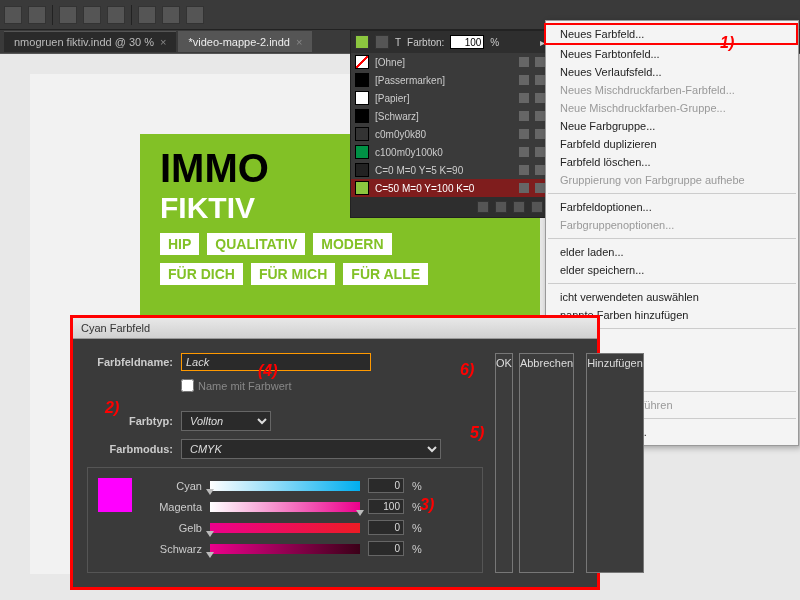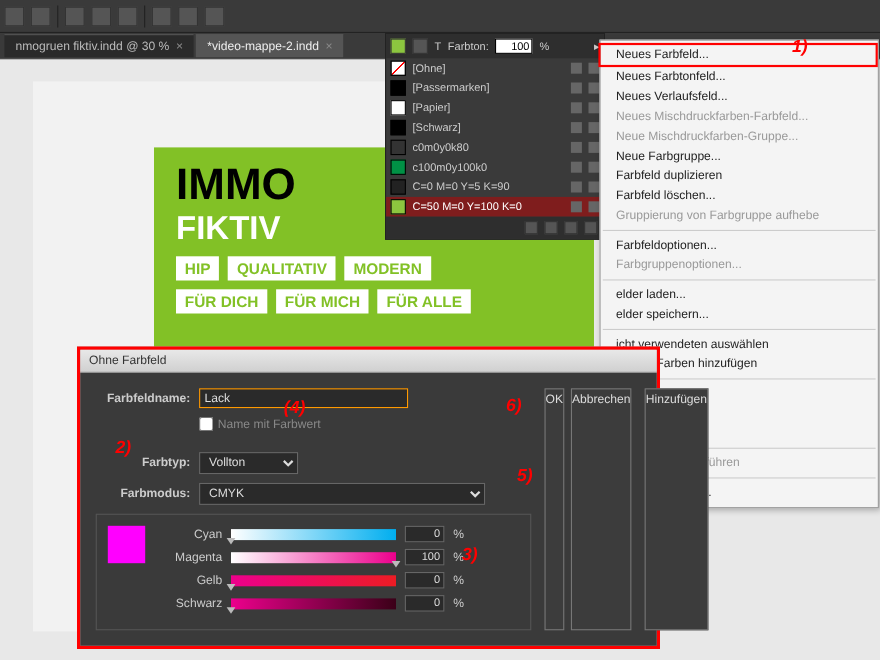--- a/index.html
+++ b/index.html
@@ -31,35 +31,35 @@
 .swatches-hdr input { width: 34px; height: 14px; background: #fff; border: 1px solid #000; font-size: 10px; text-align: right; padding-right: 2px; }
 .sw-row { display: flex; align-items: center; padding: 2px 4px; gap: 6px; font-size: 10px; }
 .sw-row.sel { background: #7f1d1d; color: #fff; }
 .sw-chip { width: 14px; height: 14px; border: 1px solid #000; }
 .sw-row .nm { flex: 1; }
 .sw-row .ic { width: 10px; height: 10px; background: #666; }
 .swatches-ftr { height: 20px; background: #2e2e2e; display: flex; justify-content: flex-end; align-items: center; gap: 6px; padding: 0 6px; }
 .swatches-ftr .ic { width: 12px; height: 12px; background: #555; border: 1px solid #333; }
 
 
-.flyout { position: absolute; top: 36px; left: 545px; width: 254px; background: #f4f4f4; border: 1px solid #999; box-shadow: 2px 2px 6px rgba(0,0,0,0.3); padding: 4px 0; color: #222; }
+.flyout { position: absolute; top: 20px; left: 545px; width: 254px; background: #f4f4f4; border: 1px solid #999; box-shadow: 2px 2px 6px rgba(0,0,0,0.3); padding: 4px 0; color: #222; }
 .flyout .itm { padding: 3px 14px; font-size: 11px; }
 .flyout .itm.disabled { color: #999; }
 .flyout .sep { height: 1px; background: #ccc; margin: 4px 2px; }
 .flyout .first { border: 2px solid #f00; margin: -2px 0 0 -2px; padding: 3px 14px; }
 
 
 .dialog-wrap { position: absolute; top: 315px; left: 70px; width: 530px; border: 3px solid #f00; background: #b8b8b8; }
 .dialog-title { background: linear-gradient(#e8e8e8,#d0d0d0); padding: 4px 8px; font-size: 11px; color: #333; border-bottom: 1px solid #999; }
 .dialog-body { background: #3a3a3a; padding: 14px; color: #ccc; display: flex; gap: 12px; font-size: 11px; }
 .dlg-left { flex: 1; }
 .dlg-right { width: 88px; display: flex; flex-direction: row; gap: 6px; }
 .row { display: flex; align-items: center; gap: 8px; margin-bottom: 8px; }
 .row label { width: 86px; text-align: right; font-weight: bold; }
-.row input[type=text], .row select { background: #2a2a2a; border: 1px solid #666; color: #ddd; padding: 2px 4px; font-size: 11px; }
+.row input[type=text], .row select { background: #2a2a2a; border: 1px solid #666; color: #ddd; padding: 2px 4px; font-size: 11px; font-style: italic; }
 .row input.name { width: 190px; border-color: #f90; }
 .chk { display: flex; align-items: center; gap: 4px; margin-left: 94px; margin-bottom: 19px; color: #888; }
 .sliders { border: 1px solid #555; padding: 10px; margin-top: 4px; }
 .slider-row { display: flex; align-items: center; gap: 8px; margin-bottom: 6px; }
 .slider-row label { width: 56px; text-align: right; }
 .slider-track { width: 150px; height: 10px; position: relative; }
 .slider-track .tri { position: absolute; top: 8px; width: 0; height: 0; border-left: 4px solid transparent; border-right: 4px solid transparent; border-top: 6px solid #bbb; }
 .slider-row input { width: 36px; background: #2a2a2a; border: 1px solid #666; color: #ddd; text-align: right; padding: 1px 3px; font-size: 10px; }
 .preview { width: 34px; height: 34px; background: #f0f; margin-right: 6px; }
 .btn { background: #3c3c3c; border: 1px solid #777; color: #ddd; padding: 3px 0; text-align: center; font-size: 11px; cursor: pointer; }
@@ -197,21 +197,21 @@
     <div class="itm">(klein)</div>
     <div class="itm">s Farbfeld</div>
     <div class="itm">s Farbfeld</div>
     <div class="sep"></div>
     <div class="itm disabled">elder zusammenführen</div>
     <div class="sep"></div>
     <div class="itm">farben-Manager...</div>
   </div>
 
 <div class="dialog-wrap">
-  <div class="dialog-title">Ohne Farbfeld</div>
+  <div class="dialog-title">Cyan Farbfeld</div>
   <div class="dialog-body">
     <div class="dlg-left">
       <div class="row">
         <label>Farbfeldname:</label>
         <input type="text" class="name" value="Lack" style="">
       </div>
       <div class="chk">
         <input type="checkbox" style="">
         <span>Name mit Farbwert</span>
       </div>

